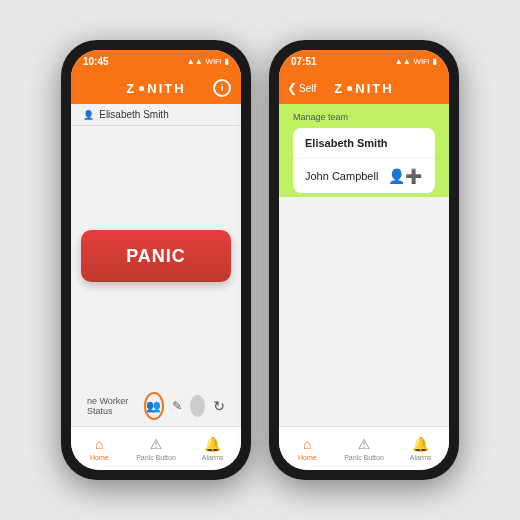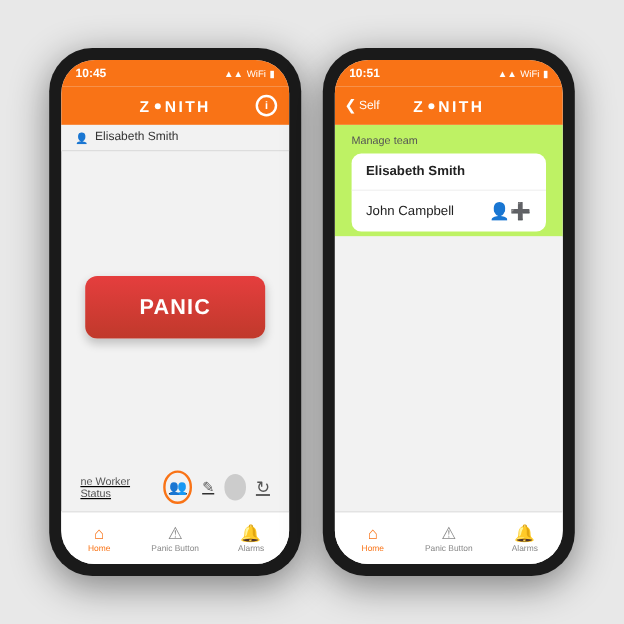--- a/index.html
+++ b/index.html
@@ -9,21 +9,21 @@
       background: #e8e8e8;
       display: flex;
       align-items: center;
       justify-content: center;
       gap: 18px;
       font-family: -apple-system, BlinkMacSystemFont, 'Helvetica Neue', Arial, sans-serif;
     }
 
     
     .phone {
-      width: 210px;
+      width: 190px;
       height: 440px;
       background: #1a1a1a;
       border-radius: 36px;
       padding: 10px;
       box-shadow: 0 8px 32px rgba(0,0,0,0.45);
       position: relative;
       display: flex;
       flex-direction: column;
     }
     .phone-screen {
@@ -188,21 +188,20 @@
       cursor: pointer;
       box-shadow: 0 4px 8px rgba(0,0,0,0.2);
     }
 
     
     .lone-worker-row {
       display: flex;
       align-items: center;
       padding: 6px 16px;
       gap: 8px;
-      text-decoration: underline;
     }
     .lone-worker-label {
       font-size: 9px;
       color: #555;
       margin-right: 2px;
     }
     .lw-icon-circle {
       width: 28px;
       height: 28px;
       border: 2.5px solid #f97316;
@@ -355,21 +354,21 @@
       </div>
     </div>
 
   </div>
 </div>
 
 <div class="phone">
   <div class="phone-screen">
 
     <div class="status-bar">
-      <span class="status-time">10:51</span>
+      <span class="status-time">07:51</span>
       <div class="status-icons">
         <span>▲▲</span>
         <span>WiFi</span>
         <span>▮</span>
       </div>
     </div>
 
     <div class="app-header">
       <div style="position:absolute; left:8px; top:50%; transform:translateY(-50%); display:flex; align-items:center; gap:2px;">
         <span style="color:white; font-size:12px;">❮</span>

